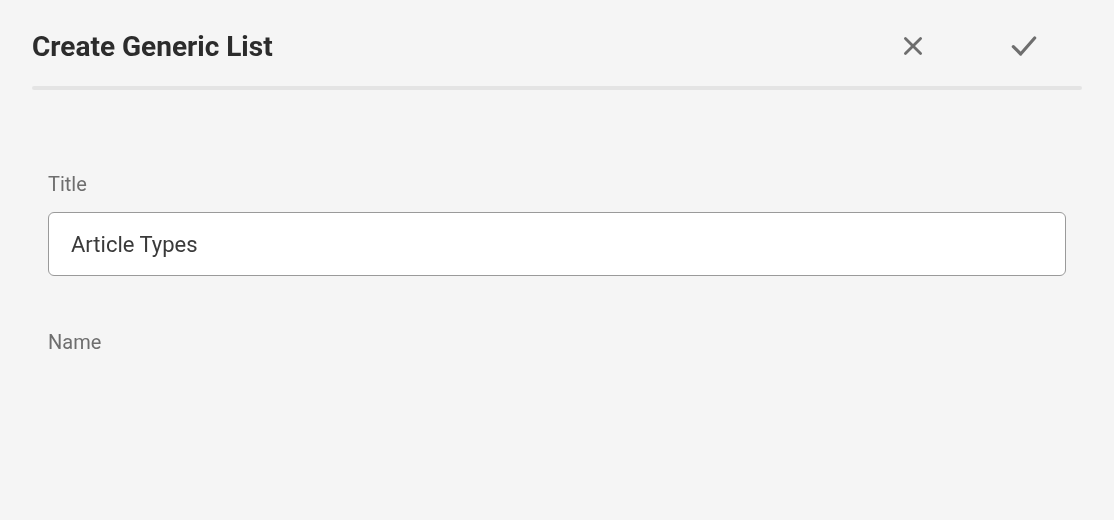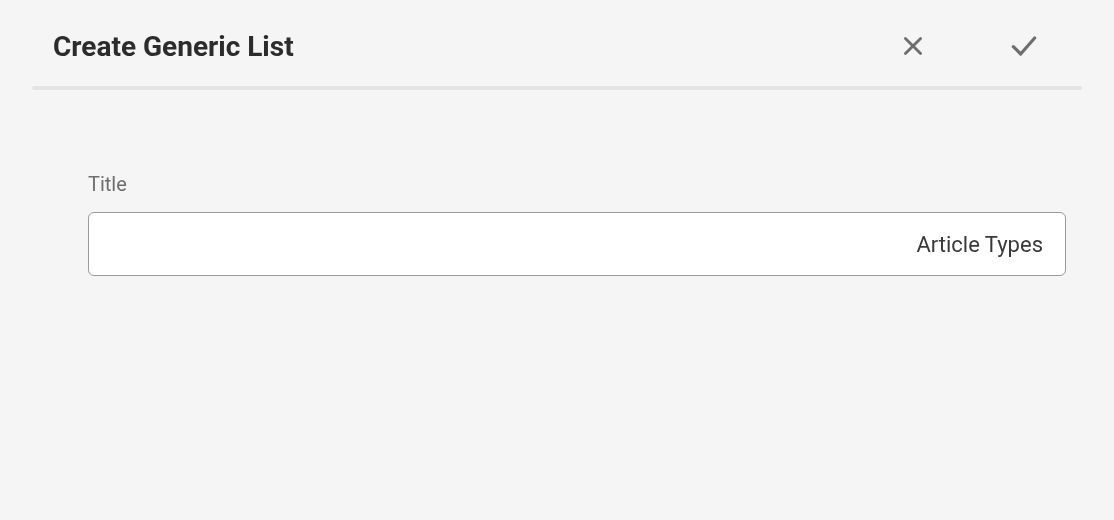--- a/index.html
+++ b/index.html
@@ -12,21 +12,20 @@
       background: #f5f5f5;
       width: 1114px;
       height: 520px;
       overflow: hidden;
     }
     .header {
       display: flex;
       align-items: center;
       justify-content: space-between;
       padding: 24px 32px 18px 32px;
-      margin-left: 21px;
     }
     .header-title {
       font-size: 28px;
       font-weight: 700;
       color: #2c2c2c;
     }
     .header-actions {
       display: flex;
       align-items: center;
       gap: 70px;
@@ -49,41 +48,39 @@
       height: 4px;
       background: #e4e4e4;
       margin: 0 32px;
       border-radius: 2px;
     }
     .form-area {
       padding: 82px 48px 0 48px;
     }
     .field {
       margin-bottom: 54px;
-      margin-left: 40px;
     }
     .field-label {
       display: block;
       font-size: 20px;
       color: #6e6e6e;
       margin-bottom: 16px;
       font-weight: 400;
     }
     .field-input {
       width: 100%;
       height: 64px;
       padding: 12px 22px;
       font-size: 22px;
       color: #3a3a3a;
       background: #ffffff;
       border: 1px solid #9a9a9a;
       border-radius: 6px;
       outline: none;
       font-family: inherit;
-      text-align: right;
     }
   </style>
 </head>
 <body>
 
 <div class="header">
   <h1 class="header-title">Create Generic List</h1>
   <div class="header-actions">
     <button class="icon-button" aria-label="Cancel">
       <span>
@@ -104,14 +101,15 @@
 </div>
 
 <div class="divider"></div>
 
 <div class="form-area">
   <div class="field">
     <label class="field-label">Title</label>
     <input type="text" class="field-input" value="Article Types" style="">
   </div>
   <div class="field">
+    <label class="field-label">Name</label>
   </div>
 </div>
 
 </body></html>

